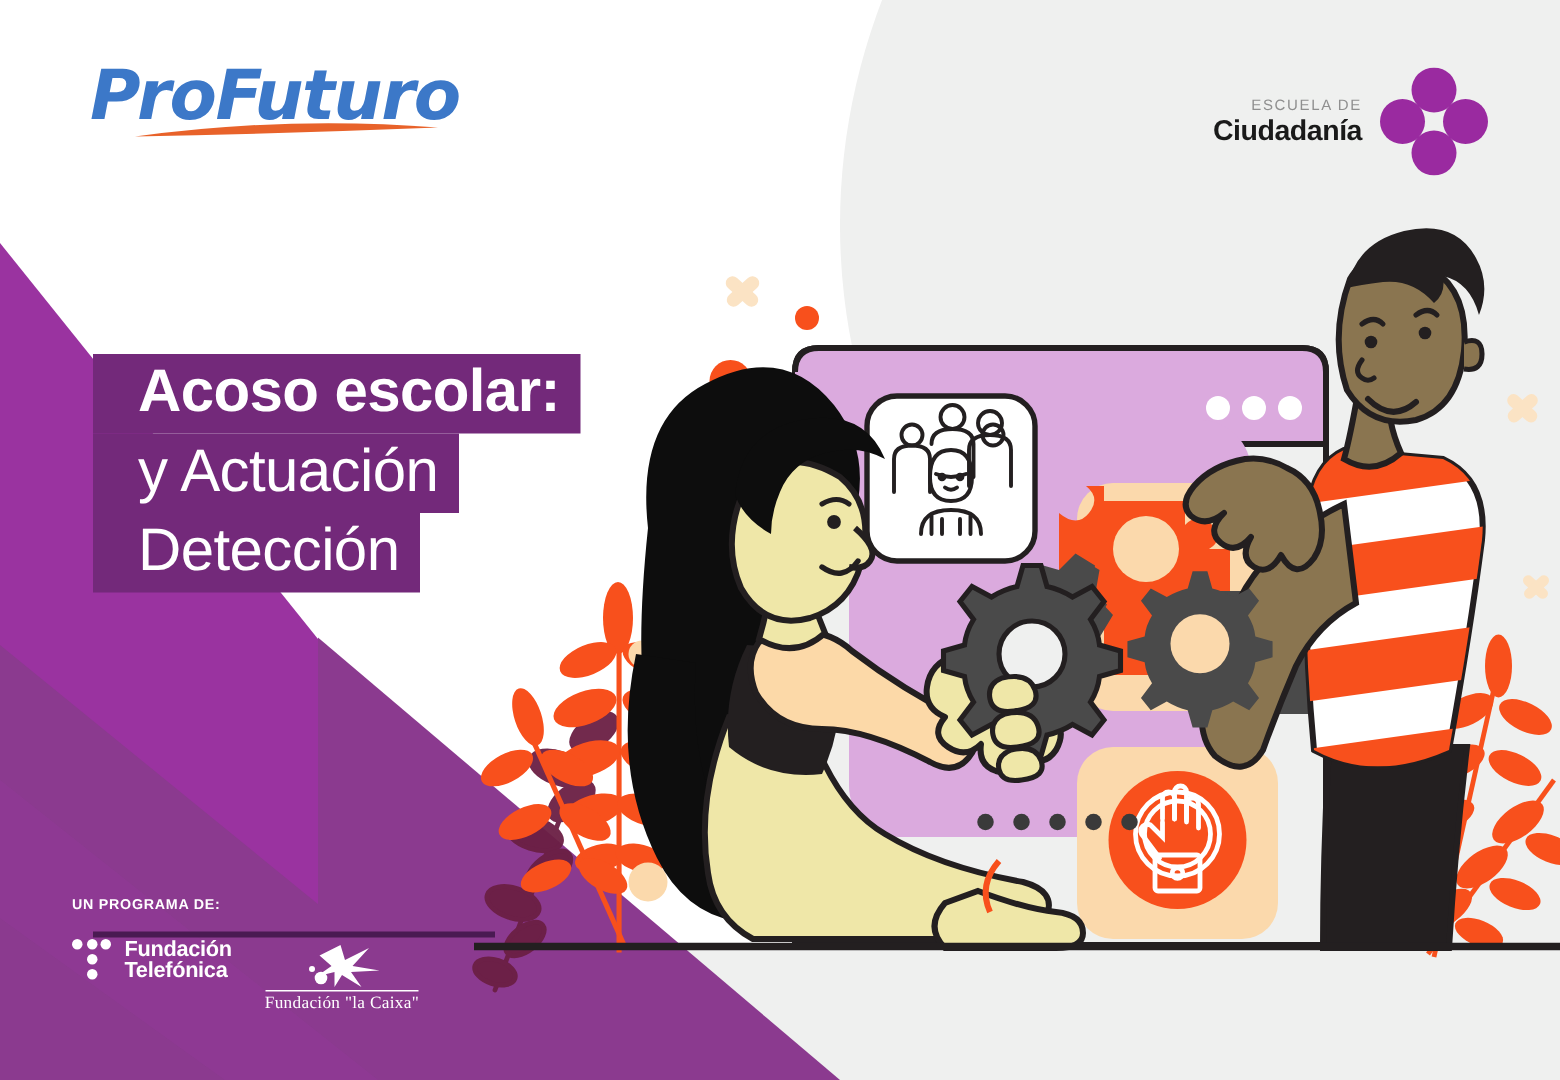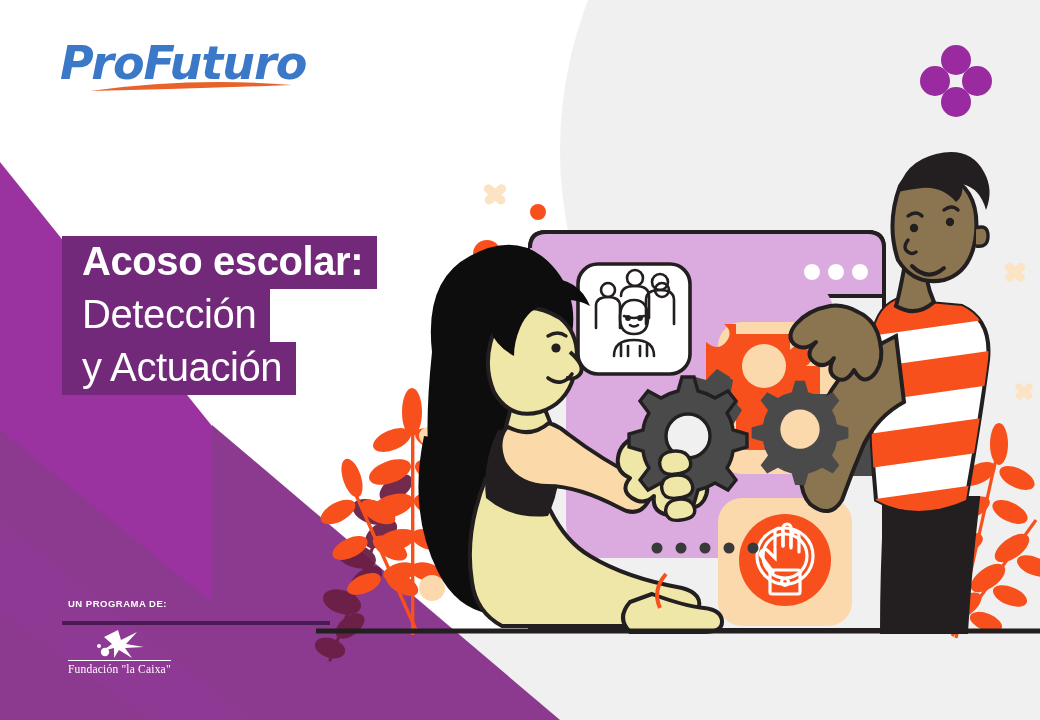--- a/index.html
+++ b/index.html
@@ -16,33 +16,33 @@
   .title-block {
     position:absolute;
     left:62px; top:236px;
     z-index:40;
     display:flex; flex-direction:column;
     align-items:flex-start;
   }
   .title-line {
     background:#73297a;
     color:#ffffff;
-    padding:1px 14px 3px 20px;
+    padding:1px 14px 3px 30px;
     font-size:40px;
     line-height:49px;
     letter-spacing:-0.4px;
     white-space:nowrap;
   }
   .title-line.strong { font-weight:bold; font-size:40px; }
   .title-line.light  { font-weight:normal; }
 
   
   .sponsor-block {
     position:absolute;
-    left:68px; top:598px;
+    left:48px; top:598px;
     z-index:40;
     color:#ffffff;
   }
   .sponsor-label {
     font-size:9.5px;
     font-weight:bold;
     letter-spacing:0.5px;
     color:#ffffff;
     margin-bottom:16px;
   }
@@ -360,38 +360,55 @@
 </div>
 
 <div class="logo-pf">
   <div class="pf-word">ProFuturo</div>
   <svg width="208" height="14" viewBox="0 0 208 14" style="display:block;margin-top:-6px;margin-left:28px;">
     <path d="M2 11 Q104 -3 204 5 Q104 9 2 11 Z" fill="#e8622a"></path>
   </svg>
 </div>
 
 <div class="logo-ec">
+  <div class="ec-text">
+    <span class="ec-sup">ESCUELA DE</span>
+    <span class="ec-main">Ciudadanía</span>
+  </div>
   <svg width="72" height="72" viewBox="0 0 72 72">
     <circle cx="36" cy="15" r="15" fill="#9a2aa0"></circle>
     <circle cx="15" cy="36" r="15" fill="#9a2aa0"></circle>
     <circle cx="57" cy="36" r="15" fill="#9a2aa0"></circle>
     <circle cx="36" cy="57" r="15" fill="#9a2aa0"></circle>
   </svg>
 </div>
 
 <div class="title-block">
   <div class="title-line strong">Acoso escolar:</div>
+  <div class="title-line light">y Actuación</div>
   <div class="title-line light">Detección</div>
-  <div class="title-line light">y Actuación</div>
 </div>
 
 <div class="sponsor-block">
   <div class="sponsor-label">UN PROGRAMA DE:</div>
   <div class="sponsor-row">
 
+    <div class="logo-tef">
+      <div class="tef-dots">
+        <i style="left:0px;  top:1px;"></i>
+        <i style="left:9.5px;top:1px;"></i>
+        <i style="left:19px; top:1px;"></i>
+        <i style="left:9.5px;top:11px;"></i>
+        <i style="left:9.5px;top:21px;"></i>
+      </div>
+      <div class="tef-text">
+        <div>Fundación</div>
+        <div>Telefónica</div>
+      </div>
+    </div>
 
     <div class="logo-caixa">
       <div class="caixa-star">
         <svg width="62" height="30" viewBox="0 0 62 30">
           <path d="M30 1 L33 11 L49 3 L38 15 L56 18 L37 19 L44 29 L31 21 L26 29 L26 19 L14 22 L24 15 L16 8 Z" fill="#ffffff"></path>
           <circle cx="17" cy="23" r="4.2" fill="#ffffff"></circle>
           <circle cx="11" cy="17" r="2" fill="#ffffff"></circle>
         </svg>
       </div>
       <div class="caixa-name">Fundación "la Caixa"</div>

